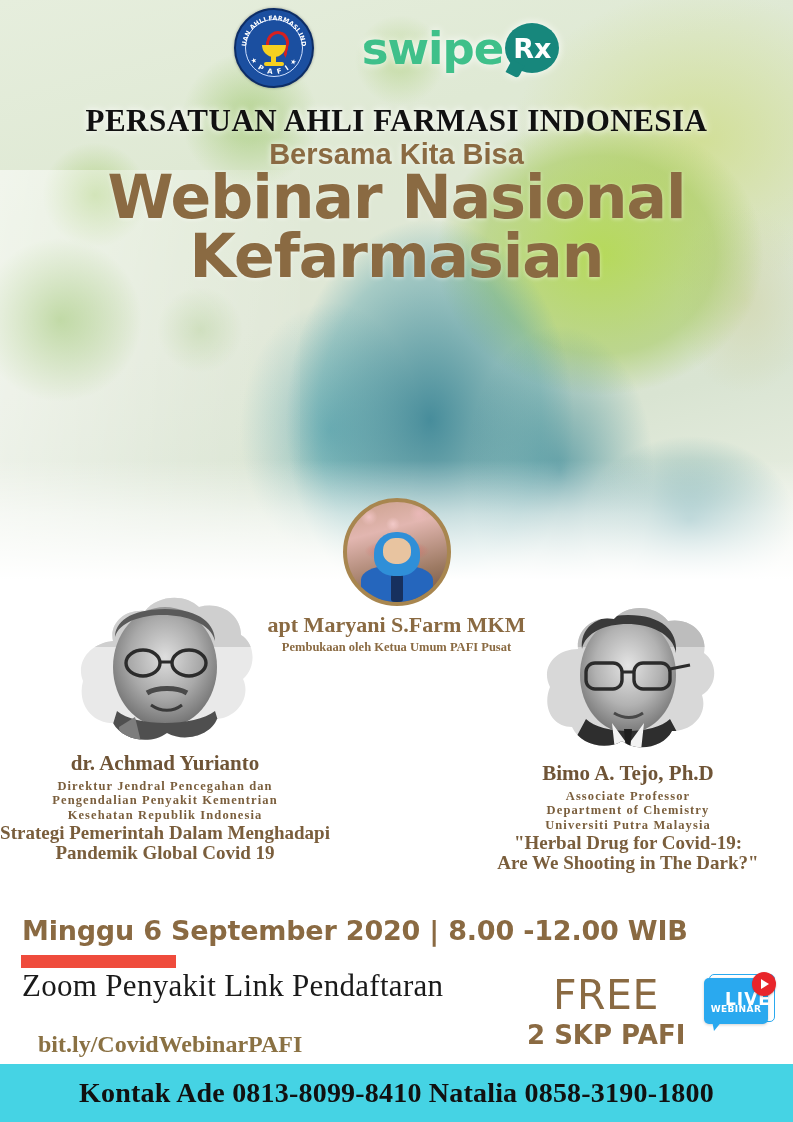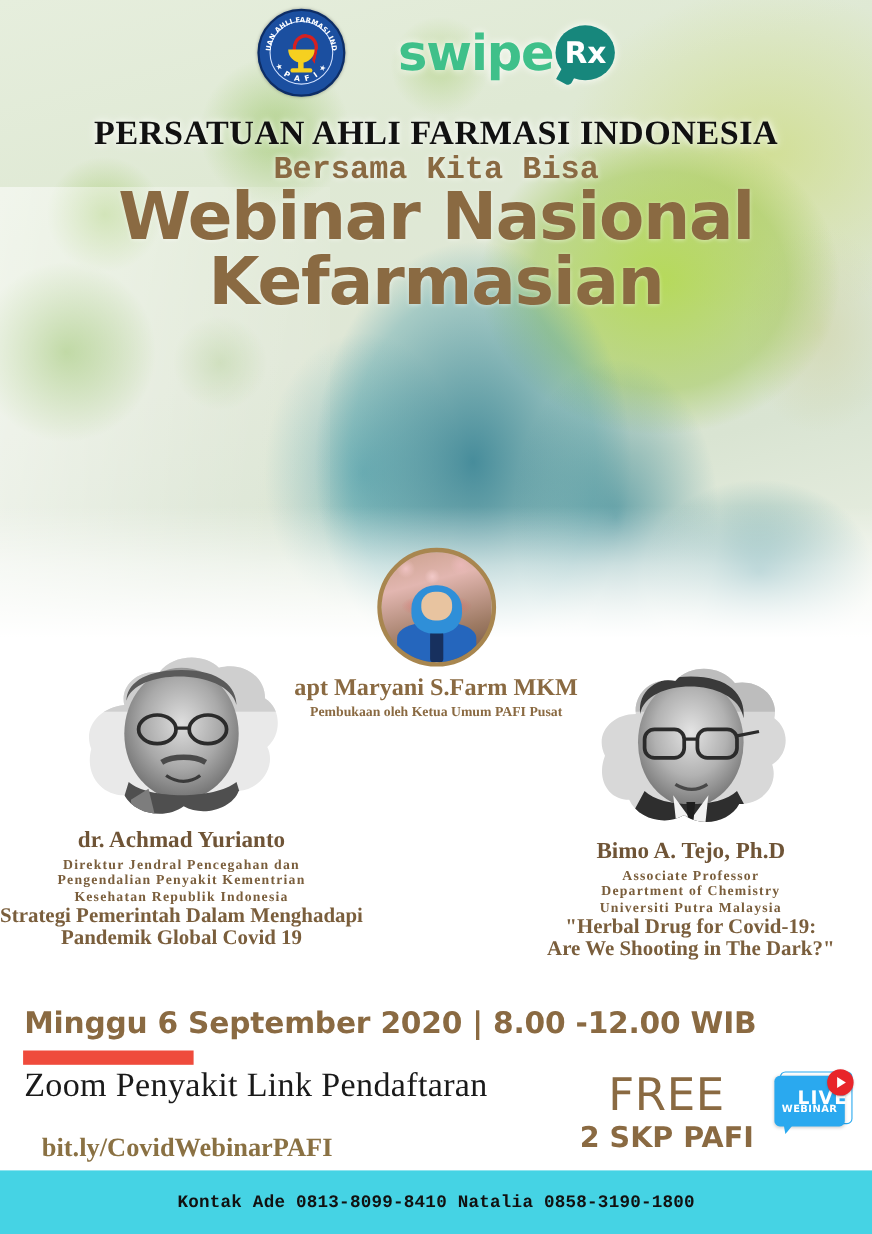--- a/index.html
+++ b/index.html
@@ -112,21 +112,21 @@
 
   
   .org-name{
     position:absolute;left:0;top:103px;width:793px;text-align:center;
     font-family:"Liberation Serif",serif;font-weight:bold;
     font-size:31px;letter-spacing:.5px;color:#111;
     text-shadow:0 0 6px rgba(255,255,255,.85),0 0 12px rgba(255,255,255,.6);
   }
   .tagline{
     position:absolute;left:0;top:138px;width:793px;text-align:center;
-    font-family:Liberation Mono, monospace;font-weight:bold;
+    font-family:Liberation Sans, sans-serif;font-weight:bold;
     font-size:29px;color:#8a6a42;
     text-shadow:0 0 6px rgba(255,255,255,.7);
   }
   .title-main{
     position:absolute;left:0;top:168px;width:793px;text-align:center;
     font-family:"DejaVu Sans",sans-serif;font-weight:bold;
     font-size:60px;line-height:.98;color:#8a6a42;letter-spacing:-1px;
     text-shadow:0 1px 4px rgba(255,255,255,.45);
   }
   .title-main .l2{display:block;}
@@ -269,22 +269,22 @@
     content:"";position:absolute;left:9px;top:6.5px;
     border-left:8px solid #fff;border-top:5.5px solid transparent;border-bottom:5.5px solid transparent;
   }
 
   
   .footer{
     position:absolute;left:0;bottom:0;width:793px;height:58px;
     background:#45d3e4;display:flex;align-items:center;justify-content:center;
   }
   .footer-text{
-    font-family:Liberation Mono, monospace;font-weight:bold;
-    font-size:16px;color:#111;letter-spacing:.2px;
+    font-family:Liberation Serif, serif;font-weight:bold;
+    font-size:28px;color:#111;letter-spacing:.2px;
   }
 </style>
 </head>
 <body>
 
 <div id="poster">
 
   <div class="bg-photo">
     <div class="bg-left-haze"></div>
     <div class="bg-white-fade"></div>

